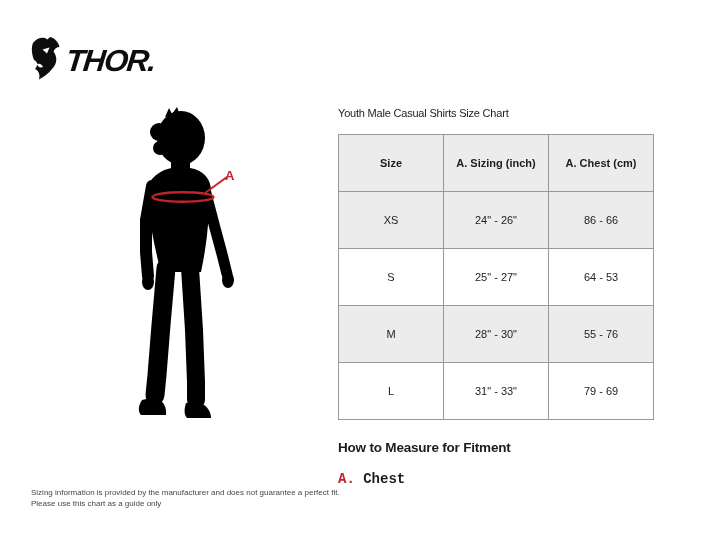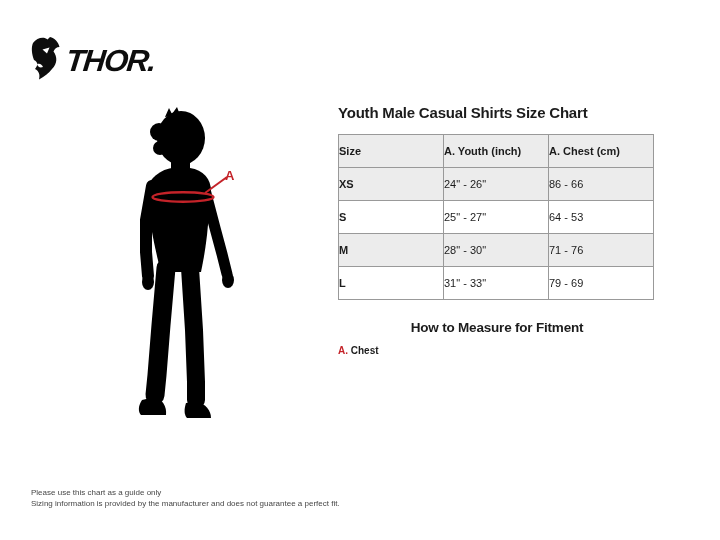--- a/index.html
+++ b/index.html
@@ -16,35 +16,35 @@
     transform:skewX(-6deg) scaleY(0.98);color:#0d0d0d;line-height:1;
   }
   
   .figure-wrap{position:absolute;left:110px;top:90px;width:200px;height:340px;}
   .measure-label{
     position:absolute;left:225px;top:169px;color:#c42329;
     font-size:13px;font-weight:bold;line-height:1;
   }
   
   .right-col{position:absolute;left:338px;top:104px;width:318px;}
-  .chart-title{font-size:15px;font-weight:bold;letter-spacing:-0.2px;line-height:18px;}
+  .chart-title{font-size:11px;font-weight:normal;letter-spacing:-0.2px;line-height:18px;}
   table.size-table{
     border-collapse:collapse;width:316px;margin-top:12px;
     font-size:11px;table-layout:fixed;
   }
   .size-table th,.size-table td{
-    border:1px solid #999999;height:32px;text-align:left;
-    vertical-align:middle;padding:0;color:#1c1c1c;
+    border:1px solid #999999;height:32px;text-align:center;
+    vertical-align:middle;padding:12px;color:#1c1c1c;
   }
   .size-table thead th{background:#ececec;font-weight:bold;}
   .size-table tbody tr:nth-child(odd) td{background:#ececec;}
   .size-table tbody tr:nth-child(even) td{background:#ffffff;}
-  .size-table td.size-cell{font-weight:bold;margin-left:44px;}
-  .measure-title{font-size:13.5px;font-weight:bold;letter-spacing:-0.2px;margin-top:19px;line-height:18px;text-align:center;}
-  .measure-key{font-size:10px;font-weight:bold;margin-top:8px;line-height:12px;}
+  .size-table td.size-cell{font-weight:normal;margin-left:44px;}
+  .measure-title{font-size:13.5px;font-weight:bold;letter-spacing:-0.2px;margin-top:19px;line-height:18px;}
+  .measure-key{font-size:14px;font-weight:bold;margin-top:16px;line-height:12px;font-family:Liberation Mono, monospace;}
   .measure-key .key-letter{color:#c42329;}
   .measure-desc{font-size:9.5px;color:#333333;margin-top:2px;line-height:13px;width:218px;}
   
   .footer{position:absolute;left:31px;top:487px;font-size:8px;color:#474747;line-height:11px;}
 </style>
 </head>
 <body>
 
 <div class="logo">
   <span>
@@ -98,51 +98,51 @@
 </div>
 <div class="measure-label">A</div>
 
 <div class="right-col">
   <div class="chart-title">Youth Male Casual Shirts Size Chart</div>
 
   <table class="size-table">
     <thead>
       <tr>
         <th>Size</th>
-        <th>A. Youth (inch)</th>
+        <th>A. Sizing (inch)</th>
         <th>A. Chest (cm)</th>
       </tr>
     </thead>
     <tbody>
       <tr>
         <td class="size-cell">XS</td>
         <td>24" - 26"</td>
         <td>86 - 66</td>
       </tr>
       <tr>
         <td class="size-cell">S</td>
         <td>25" - 27"</td>
         <td>64 - 53</td>
       </tr>
       <tr>
         <td class="size-cell">M</td>
         <td>28" - 30"</td>
-        <td>71 - 76</td>
+        <td>55 - 76</td>
       </tr>
       <tr>
         <td class="size-cell">L</td>
         <td>31" - 33"</td>
         <td>79 - 69</td>
       </tr>
     </tbody>
   </table>
 
   <div class="measure-title">How to Measure for Fitment</div>
   <div class="measure-key">
     <span class="key-letter">A.</span>
     <span>Chest</span>
   </div>
 </div>
 
 <div class="footer">
+  <div>Sizing information is provided by the manufacturer and does not guarantee a perfect fit.</div>
   <div>Please use this chart as a guide only</div>
-  <div>Sizing information is provided by the manufacturer and does not guarantee a perfect fit.</div>
 </div>
 
 </body></html>

